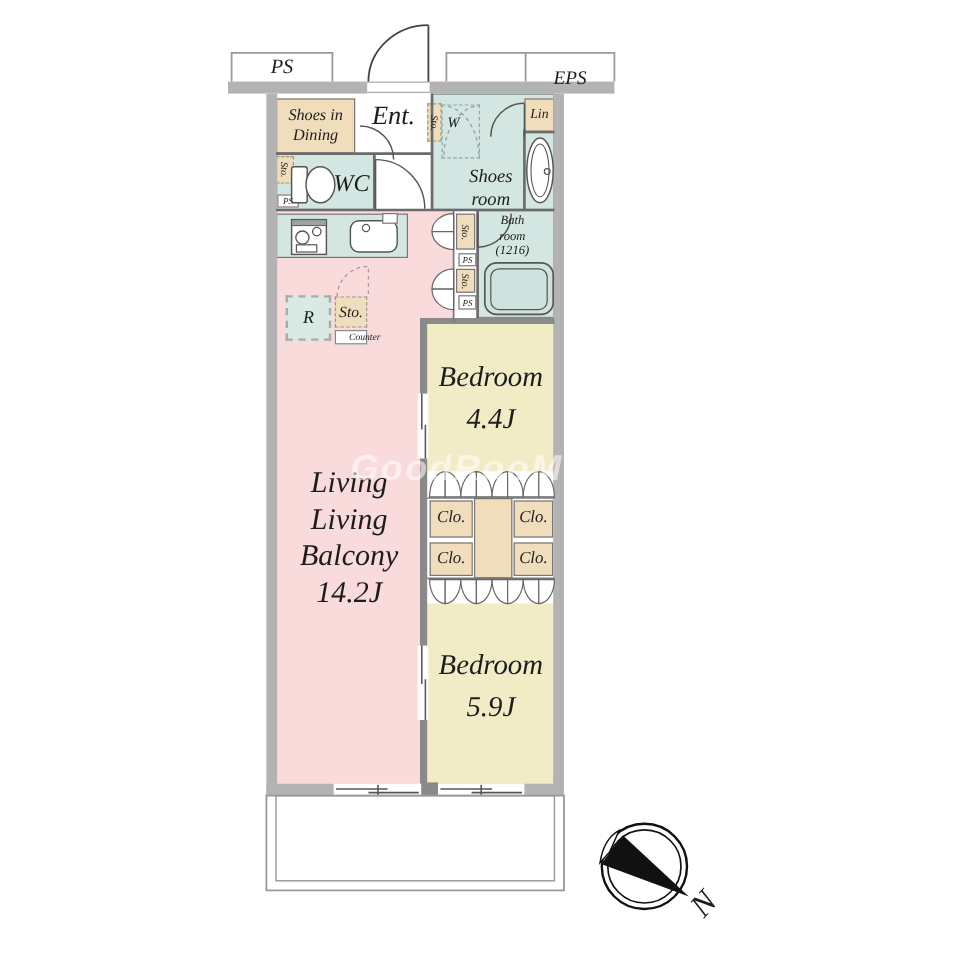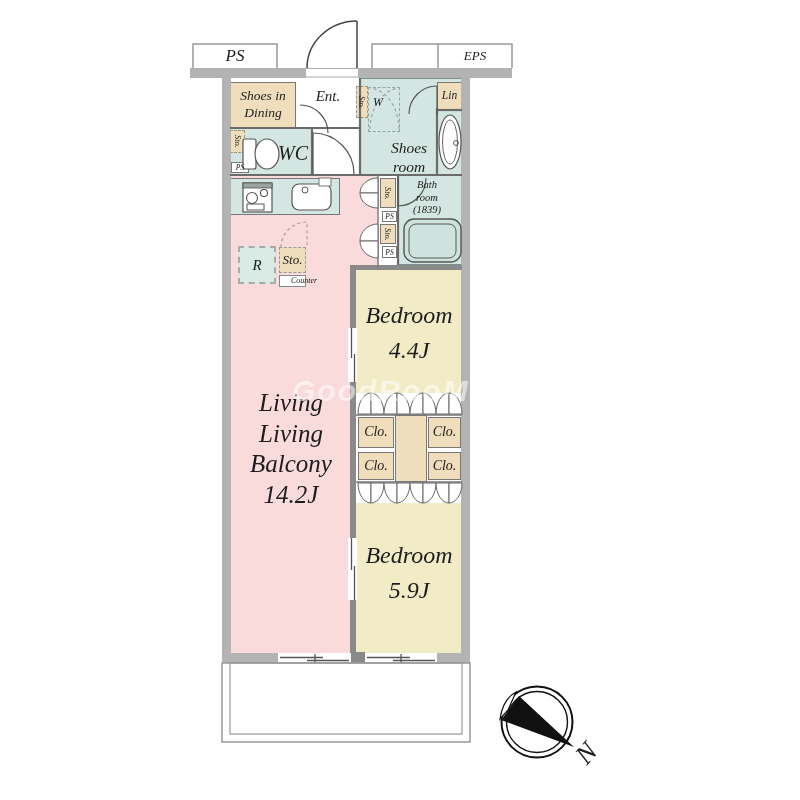--- a/index.html
+++ b/index.html
@@ -199,44 +199,44 @@
 
     <g>
       <circle cx="537" cy="722" r="35.5" fill="none" stroke="#111" stroke-width="2"></circle>
       <circle cx="537" cy="722" r="30.5" fill="none" stroke="#111" stroke-width="1.4"></circle>
       <polygon points="501,720 519,696 574,747" fill="#111"></polygon>
       <path d="M 500,719 Q 503,699 516,692 L 508,710 Z" fill="#fff" stroke="#111" stroke-width="1.2"></path>
     </g>
   </svg>
 
   <div class="lb" style="left:193px;top:45px;width:84px;height:22px;font-size:17px;">PS</div>
-  <div class="lb" style="left:438px;top:45px;width:74px;height:22px;font-size:13px;">EPS</div>
+  <div class="lb" style="left:438px;top:55px;width:74px;height:22px;font-size:16px;">EPS</div>
 
   <div class="lb" style="left:230px;top:87px;width:66px;height:36px;font-size:13.5px;line-height:1.25;text-align:center;">
     <span>Shoes in</span>
     <span>Dining</span>
   </div>
-  <div class="lb" style="left:296px;top:82px;width:64px;height:28px;font-size:15px;font-style:italic;">Ent.</div>
+  <div class="lb" style="left:296px;top:82px;width:64px;height:28px;font-size:22px;font-style:italic;">Ent.</div>
   <div class="lb" style="left:437px;top:84px;width:25px;height:24px;font-size:11.5px;">Lin</div>
   <div class="lb" style="left:368px;top:92px;width:20px;height:20px;font-size:12px;">W</div>
   <div class="vlb" style="left:356px;top:88px;width:12px;height:29px;font-size:8.5px;">Sto.</div>
 
   <div class="lb" style="left:272px;top:142px;width:42px;height:22px;font-size:20px;">WC</div>
   <div class="vlb" style="left:230px;top:131px;width:15px;height:21px;font-size:8.5px;">Sto.</div>
   <div class="lb" style="left:231px;top:162px;width:18px;height:11px;font-size:7.5px;">PS</div>
 
   <div class="lb" style="left:366px;top:140px;width:86px;height:36px;font-size:15.5px;line-height:1.2;">
     <span>Shoes</span>
     <span>room</span>
   </div>
 
   <div class="lb" style="left:398px;top:179px;width:58px;height:38px;font-size:10.5px;line-height:1.18;">
     <span>Bath</span>
     <span>room</span>
-    <span>(1839)</span>
+    <span>(1216)</span>
   </div>
   <div class="vlb" style="left:380px;top:179px;width:16px;height:28px;font-size:8.5px;">Sto.</div>
   <div class="lb" style="left:382px;top:211px;width:15px;height:11px;font-size:7.5px;">PS</div>
   <div class="vlb" style="left:380px;top:224px;width:16px;height:20px;font-size:8.5px;">Sto.</div>
   <div class="lb" style="left:382px;top:246px;width:15px;height:12px;font-size:7.5px;">PS</div>
 
   <div class="lb" style="left:238px;top:246px;width:38px;height:38px;font-size:15px;">R</div>
   <div class="lb" style="left:279px;top:247px;width:27px;height:26px;font-size:13px;">Sto.</div>
   <div class="lb" style="left:279px;top:275px;width:50px;height:12px;font-size:8px;">Counter</div>
 

